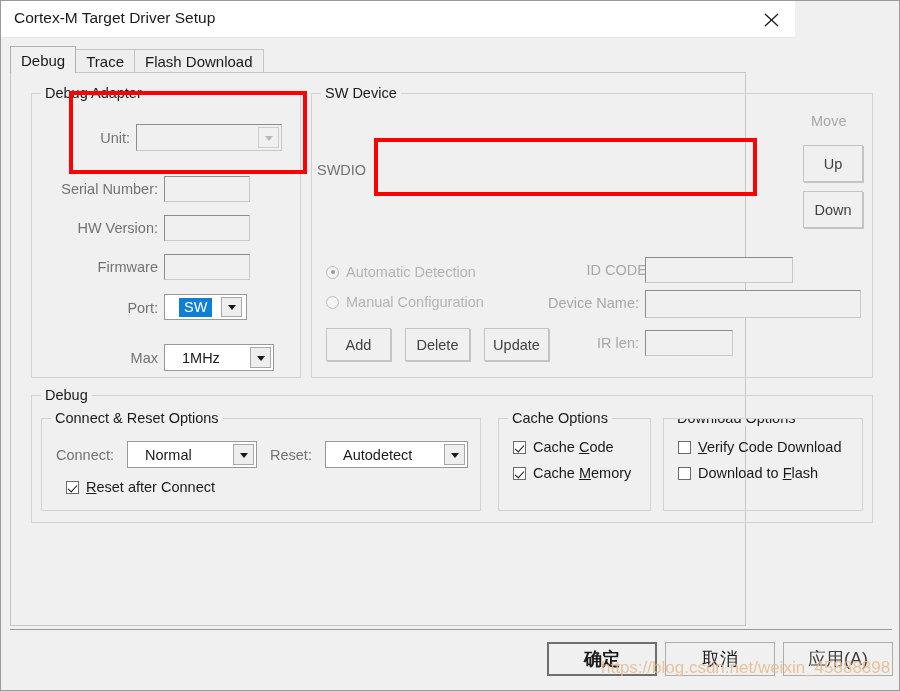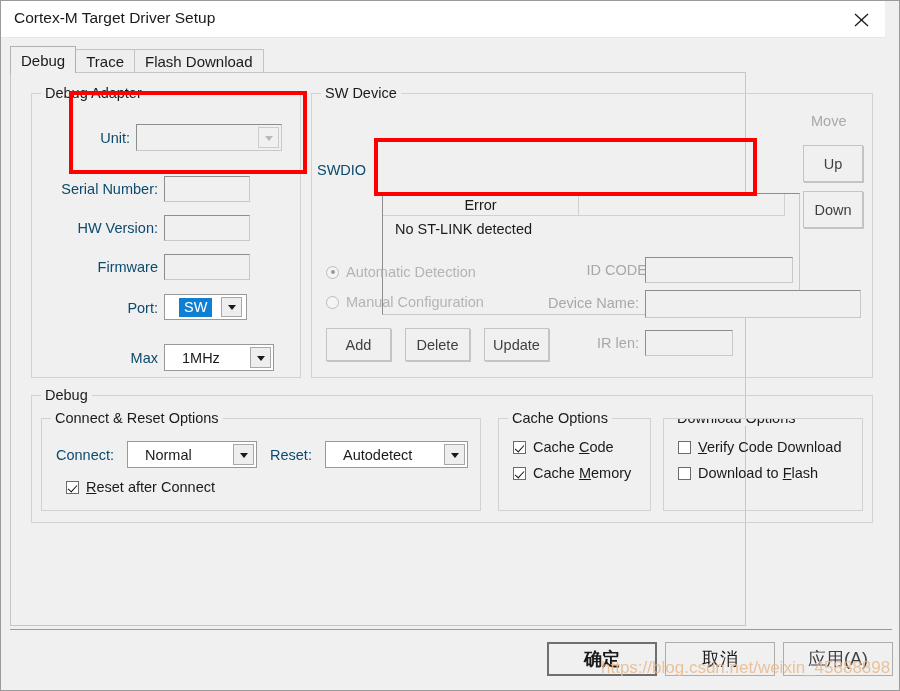--- a/index.html
+++ b/index.html
@@ -13,21 +13,21 @@
     position: relative;
     width: 900px; height: 691px;
     background: #f0f0f0;
     box-sizing: border-box;
     border: 1px solid #9a9a9a;
   }
 
   
   #titlebar {
     position: absolute; left: 0; top: 0;
-    width: 884px; height: 36px;
+    width: 794px; height: 36px;
     background: #ffffff;
     border-bottom: 1px solid #e8e8e8;
   }
   #title-text {
     position: absolute; left: 13px; top: 8px;
     font-size: 15.5px; color: #1a1a1a;
     white-space: nowrap;
   }
   #close-btn {
     position: absolute; right: 0; top: 0;
@@ -87,21 +87,21 @@
     padding: 0 4px;
     font-size: 14.5px;
     color: #1a1a1a;
     white-space: nowrap;
   }
 
   
   .lbl {
     position: absolute;
     font-size: 14.5px;
-    color: #0c4a6e;
+    color: #737373;
     white-space: nowrap;
   }
   .lbl.dim { color: #a8a8a8; }
   .lbl.r { text-align: right; }
 
   .txtbox {
     position: absolute;
     background: #f0f0f0;
     border: 1px solid #c8c8c8;
     border-top: 1px solid #8d8d8d;
@@ -355,29 +355,20 @@
         <div class="arrow"></div>
       </div>
     </div>
 
     <div class="group" style="left:300px; top:20px; width:562px; height:285px;">
       <div class="legend">SW Device</div>
     </div>
 
     <div class="lbl" style="left:306px; top:89px;">SWDIO</div>
 
-    <div id="devlist">
-      <div id="devlist-head">
-        <div class="hcell" style="width:196px;">Error</div>
-        <div class="hcell" style="width:206px;"></div>
-      </div>
-      <div id="devlist-row">
-        <span>No ST-LINK detected</span>
-      </div>
-    </div>
 
     <div class="lbl dim" style="left:800px; top:40px;">Move</div>
     <div class="btn disabled" style="left:792px; top:72px; width:60px; height:37px;">
       <span>Up</span>
     </div>
     <div class="btn disabled" style="left:792px; top:118px; width:60px; height:37px;">
       <span>Down</span>
     </div>
 
     <div class="rad" style="left:315px; top:191px;">

